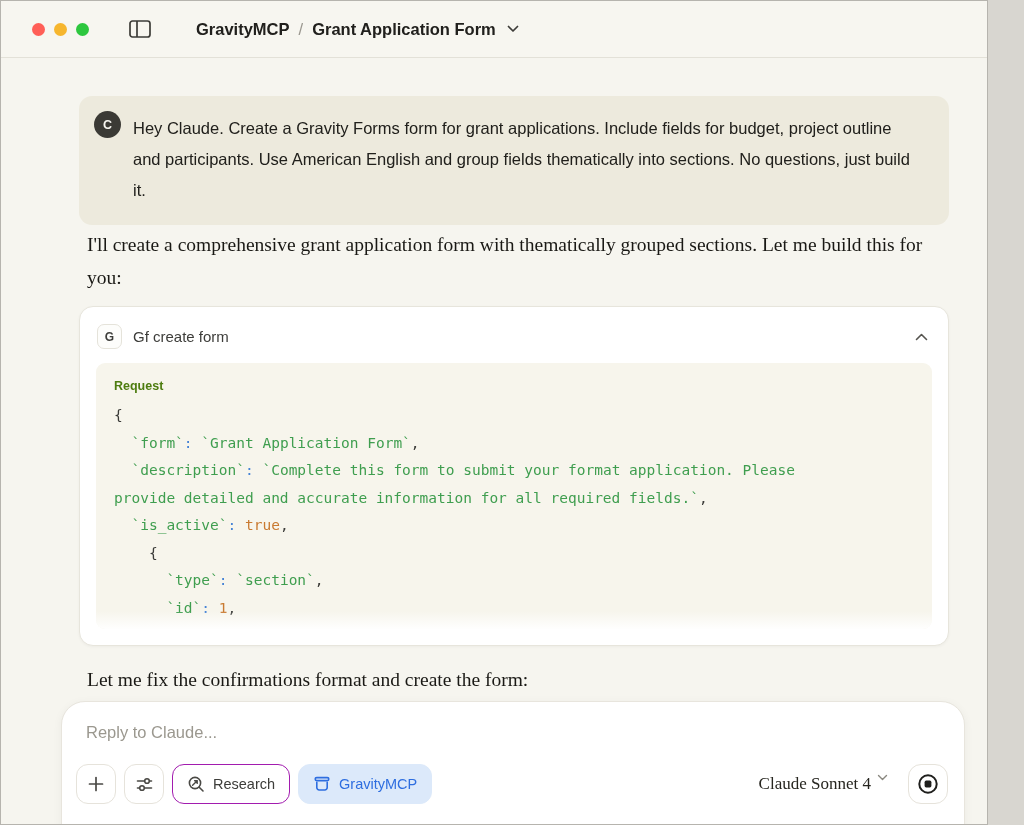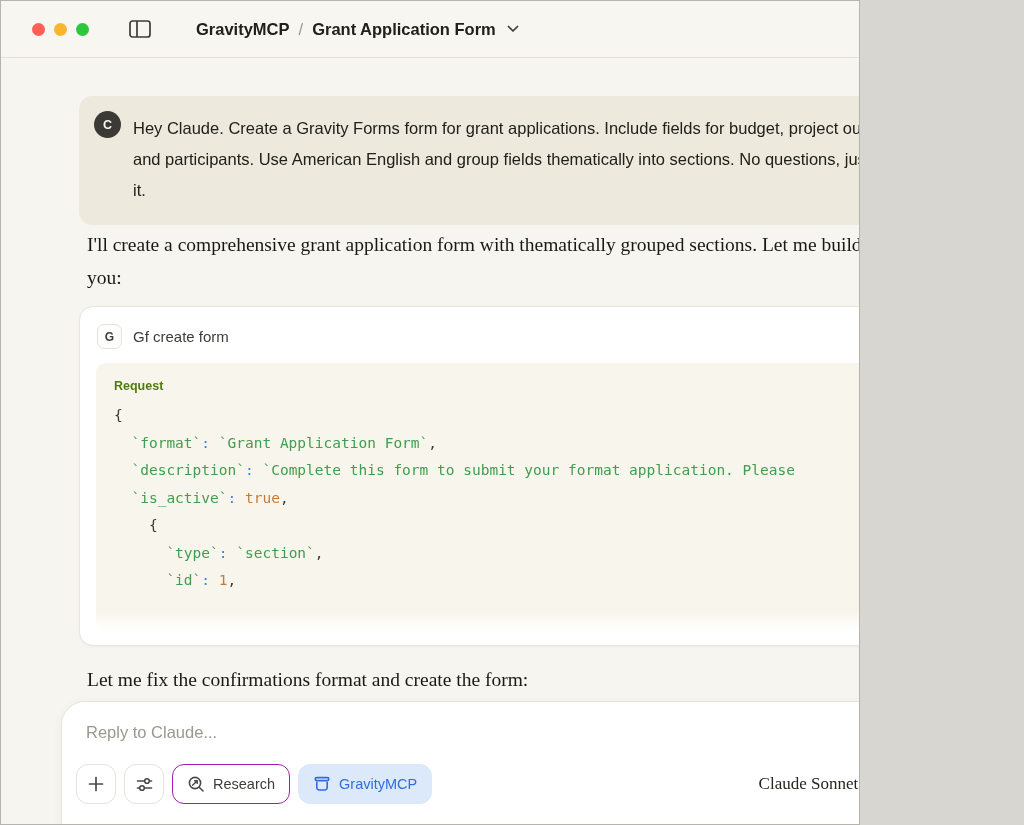--- a/index.html
+++ b/index.html
@@ -1,18 +1,18 @@
 <!DOCTYPE html>
 <html><head>
 <meta charset="utf-8">
 <style>
   * { margin:0; padding:0; box-sizing:border-box; }
   html,body { background:#d8d6d0; }
   .app {
-    position:relative; width:860px; height:825px;
+    position:relative; width:988px; height:825px;
     background:#f6f5ef;
     border:1px solid #b6b4ae;
     overflow:hidden;
     font-family:"Liberation Sans", sans-serif;
     color:#1e1d1a;
   }
   
   .titlebar {
     position:absolute; top:0; left:0; right:0; height:57px;
     background:#f7f6f0; border-bottom:1px solid #e3e1d8;
@@ -170,22 +170,23 @@
       <div class="tool-badge">G</div>
       <div class="tool-title">Gf create form</div>
       <svg width="13" height="8" viewBox="0 0 13 8">
         <path d="M1.5 6.5 L6.5 1.5 L11.5 6.5" fill="none" stroke="#55544f" stroke-width="1.6" stroke-linecap="round" stroke-linejoin="round"></path>
       </svg>
     </div>
     <div class="code-panel">
       <div class="request-label">Request</div>
       <div class="code">
           <div class="code-line"><span class="tok-p">{</span></div>
-          <div class="code-line"><span class="tok-p">  </span><span class="tok-g">`format`</span><span class="tok-b">:</span><span class="tok-p"> </span><span class="tok-g">`Grant Application Form`</span><span class="tok-p">,</span></div>
+          <div class="code-line"><span class="tok-p">  </span><span class="tok-g">`form`</span><span class="tok-b">:</span><span class="tok-p"> </span><span class="tok-g">`Grant Application Form`</span><span class="tok-p">,</span></div>
           <div class="code-line"><span class="tok-p">  </span><span class="tok-g">`description`</span><span class="tok-b">:</span><span class="tok-p"> </span><span class="tok-g">`Complete this form to submit your format application. Please</span></div>
+          <div class="code-line"><span class="tok-g">provide detailed and accurate information for all required fields.`</span><span class="tok-p">,</span></div>
           <div class="code-line"><span class="tok-p">  </span><span class="tok-g">`is_active`</span><span class="tok-b">:</span><span class="tok-p"> </span><span class="tok-o">true</span><span class="tok-p">,</span></div>
           <div class="code-line"><span class="tok-p">    {</span></div>
           <div class="code-line"><span class="tok-p">      </span><span class="tok-g">`type`</span><span class="tok-b">:</span><span class="tok-p"> </span><span class="tok-g">`section`</span><span class="tok-p">,</span></div>
           <div class="code-line"><span class="tok-p">      </span><span class="tok-g">`id`</span><span class="tok-b">:</span><span class="tok-p"> </span><span class="tok-o">1</span><span class="tok-p">,</span></div>
         </div>
       <div class="code-fade"></div>
     </div>
   </div>
 
   <div class="serif-text followup">Let me fix the confirmations format and create the form:</div>

